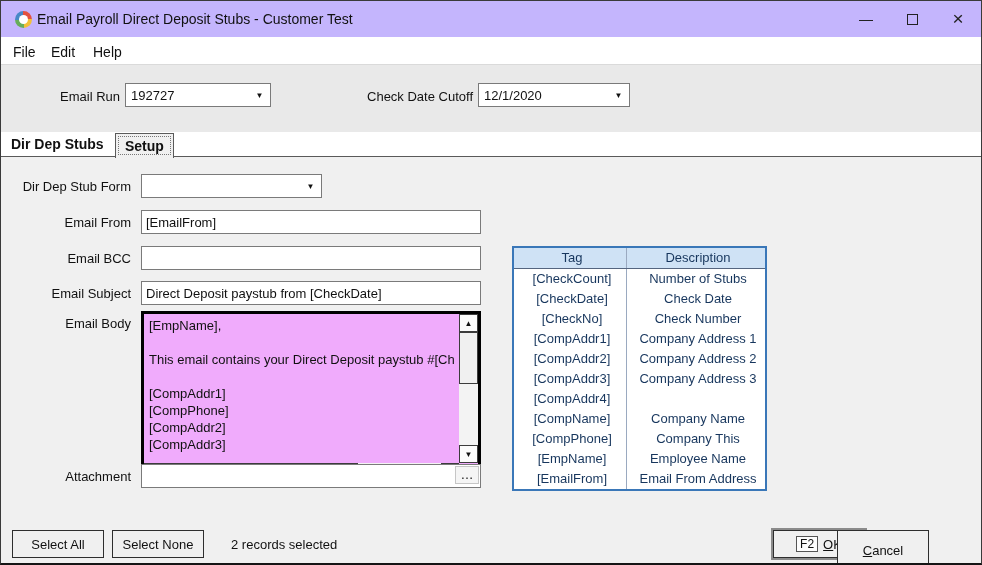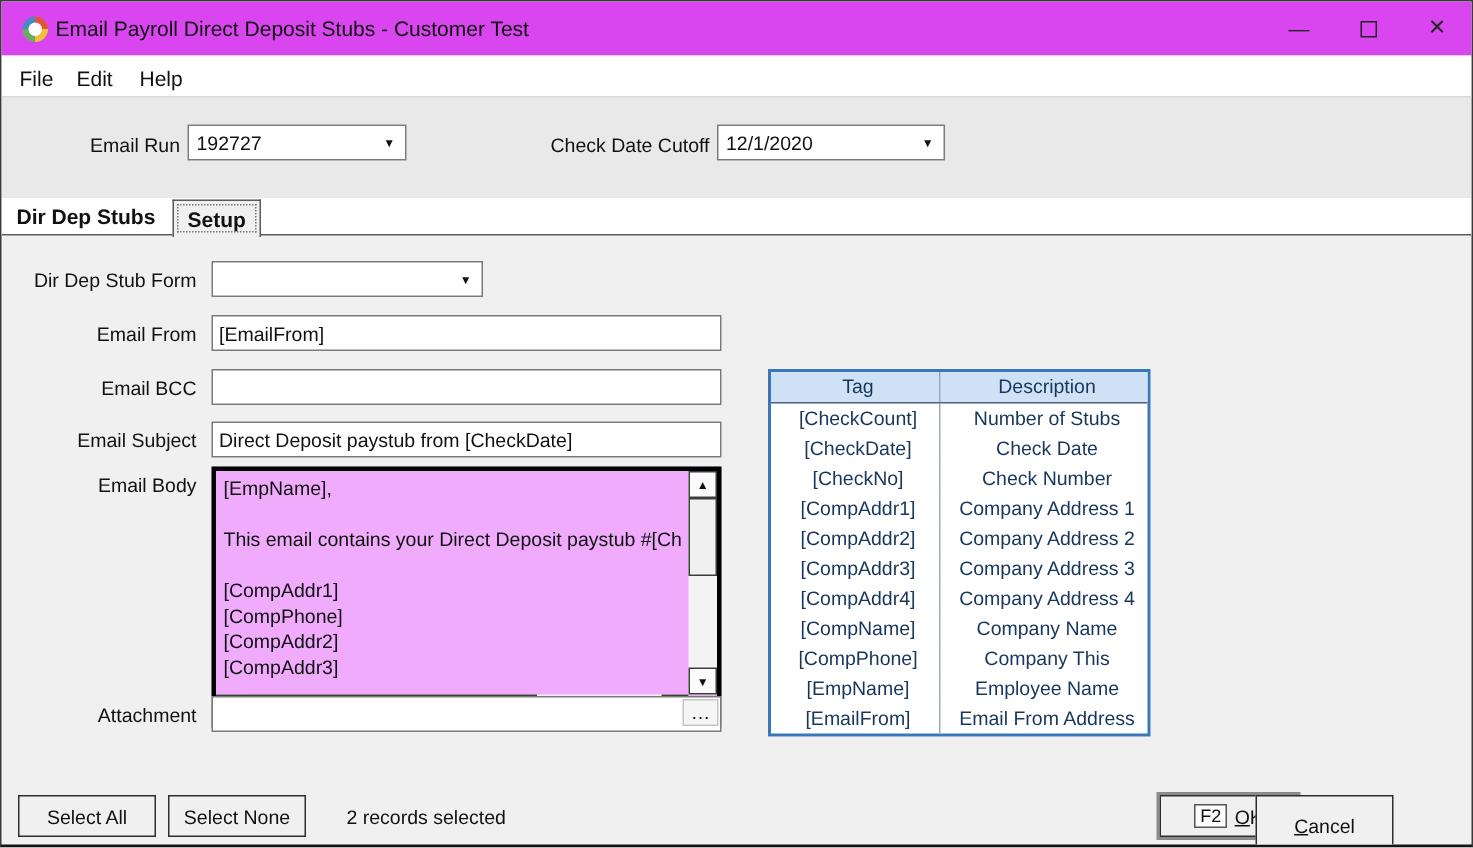--- a/index.html
+++ b/index.html
@@ -3,21 +3,21 @@
 <meta charset="utf-8">
 <style>
   * { margin:0; padding:0; box-sizing:border-box; }
   html,body { width:982px; height:565px; }
   body { font-family:"Liberation Sans", sans-serif; background:#fff; }
   .window {
     position:relative; width:982px; height:565px; background:#f0f0f0;
     border:1px solid #3a3a3a; border-bottom:2px solid #151515; overflow:hidden;
   }
   
-  .titlebar { position:absolute; left:0; top:0; right:0; height:36px; background:#d946ef;text-decoration:underline; }
+  .titlebar { position:absolute; left:0; top:0; right:0; height:36px; background:#c4b5fd;text-decoration:underline; }
   .app-icon {
     position:absolute; left:14px; top:10px; width:17px; height:17px; border-radius:50%;
     background:conic-gradient(#e25241 0 25%, #f2c037 25% 50%, #67ad5b 50% 75%, #4788c7 75% 100%);
   }
   .app-icon::after {
     content:""; position:absolute; left:4px; top:4px; width:9px; height:9px;
     background:#fff; border-radius:50%;
   }
   .title-text { position:absolute; left:36px; top:10px; font-size:14px; color:#111; }
   .win-controls { position:absolute; right:0; top:0; height:36px; display:flex; }
@@ -199,21 +199,20 @@
         <div class="tt-row">
           <div class="tt-c1">[CompAddr2]</div>
           <div class="tt-c2">Company Address 2</div>
         </div>
         <div class="tt-row">
           <div class="tt-c1">[CompAddr3]</div>
           <div class="tt-c2">Company Address 3</div>
         </div>
         <div class="tt-row">
           <div class="tt-c1">[CompAddr4]</div>
-          <div class="tt-c2">Company Address 4</div>
         </div>
         <div class="tt-row">
           <div class="tt-c1">[CompName]</div>
           <div class="tt-c2">Company Name</div>
         </div>
         <div class="tt-row">
           <div class="tt-c1">[CompPhone]</div>
           <div class="tt-c2">Company This</div>
         </div>
         <div class="tt-row">

